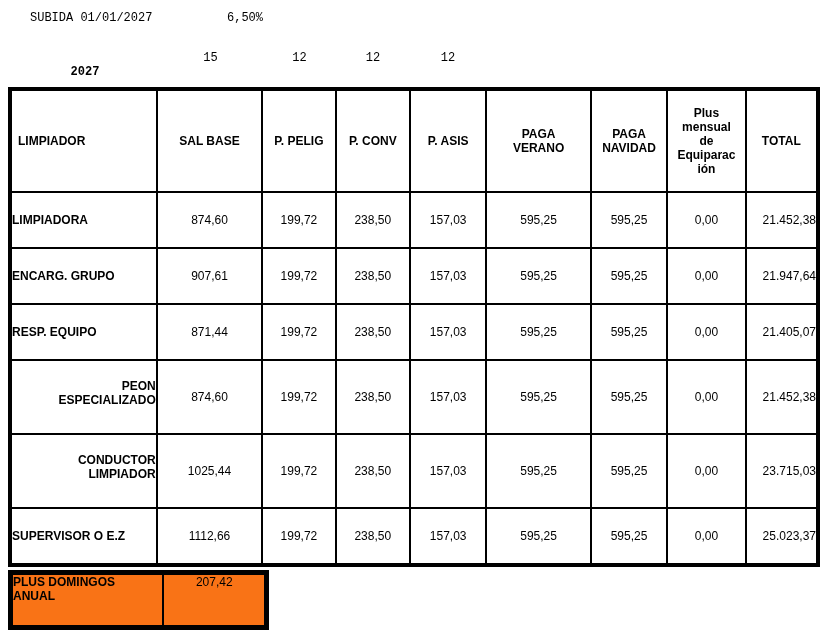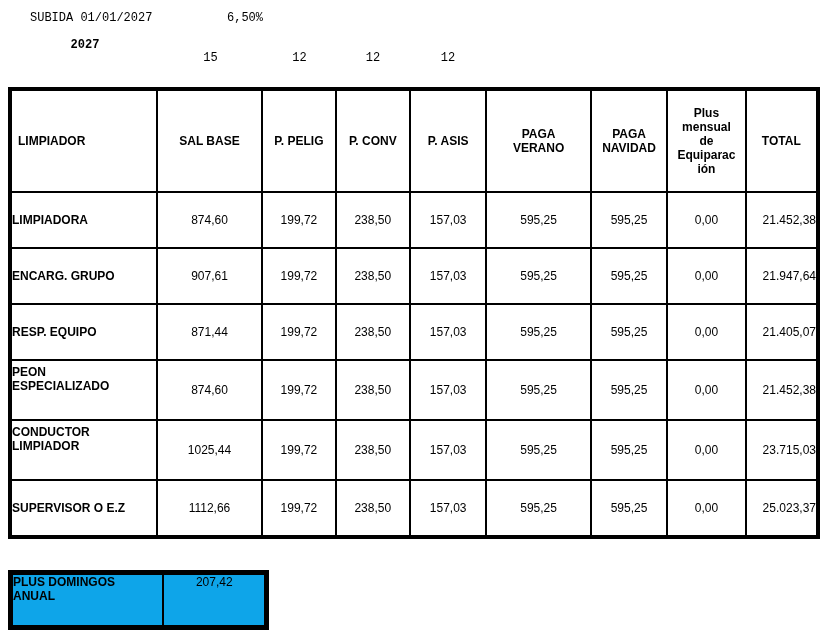--- a/index.html
+++ b/index.html
@@ -48,34 +48,34 @@
   table.main th.h-cat { text-align: left; padding-left: 6px; }
   table.main td { height: 54px; }
   td.cat {
     font-weight: bold;
     text-align: left;
     padding-left: 6px;
     vertical-align: middle;
     white-space: pre-line;
     line-height: 14px;
   }
-  td.cat.vt { vertical-align: top; padding-top: 4px; }
+  td.cat.vt { vertical-align: top; padding-top: 18px; text-align: right; }
   td.num { text-align: center; vertical-align: middle; }
   td.total { text-align: right; padding-right: 3px; }
 
   
   table.plus {
     position: absolute;
     left: 8px;
     top: 570px;
     border-collapse: collapse;
     table-layout: fixed;
     width: 261px;
     border: 5px solid #000000;
-    background: #0ea5e9;
+    background: #f97316;
   }
   table.plus td {
     border: 2px solid #000000;
     font-size: 12px;
     height: 50px;
     vertical-align: top;
     padding: 0;
   }
   td.plus-label {
     font-weight: bold;
@@ -85,21 +85,21 @@
     line-height: 14px;
   }
   td.plus-value { text-align: center; padding-top: 6px; }
 </style>
 </head>
 <body>
 
 <div class="abs toptext" style="left:30px; top:11px;">SUBIDA 01/01/2027</div>
 <div class="abs toptext" style="left:195px; top:11px;margin-left:32px;">6,50%</div>
 
-<div class="abs toptext year-label" style="left:12px; top:38px; width:146px;">2027</div>
+<div class="abs toptext year-label" style="left:12px; top:65px; width:146px;">2027</div>
 <div class="abs toptext count" style="left:158px; top:51px; width:105px;">15</div>
 <div class="abs toptext count" style="left:263px; top:51px; width:73px;">12</div>
 <div class="abs toptext count" style="left:336px; top:51px; width:74px;">12</div>
 <div class="abs toptext count" style="left:410px; top:51px; width:76px;">12</div>
 
 <table class="main">
   <colgroup>
     <col style="width:146px">
       <col style="width:105px">
       <col style="width:73px">

